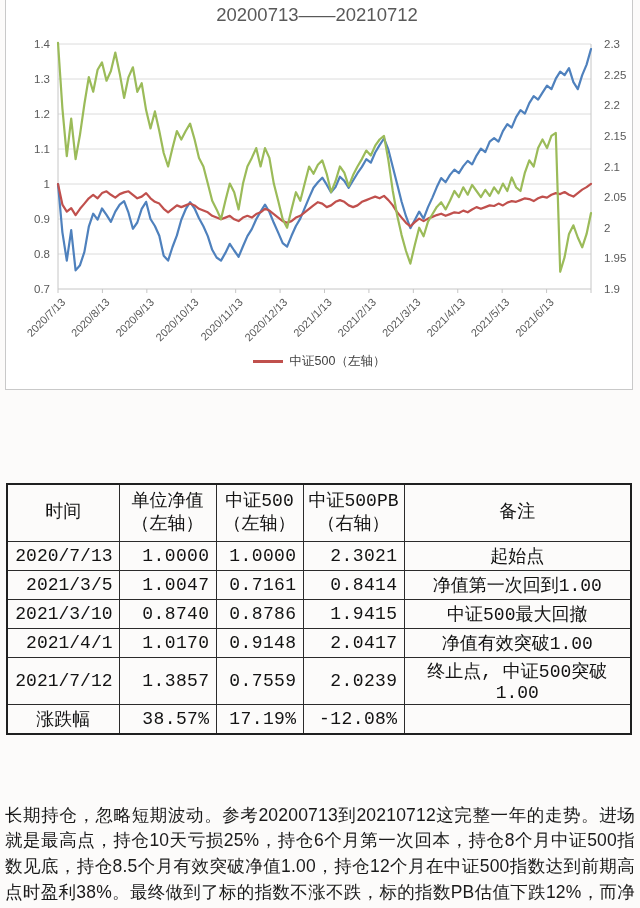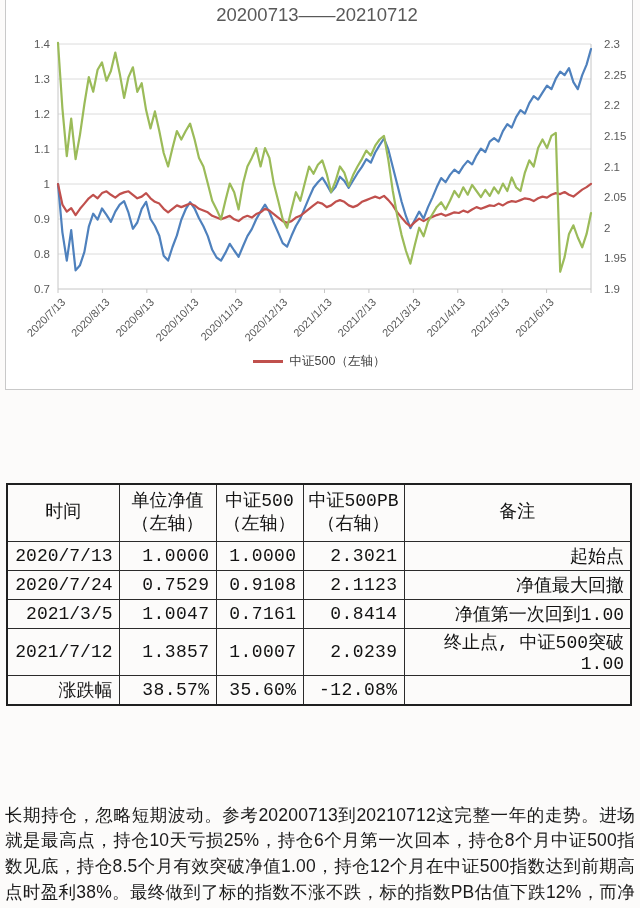--- a/index.html
+++ b/index.html
@@ -27,21 +27,21 @@
     font-family:Liberation Mono, monospace;
     font-size:18px;color:#121212;border:2px solid #1f1f1f;
   }
   table.grid th,table.grid td{border:1px solid #2b2b2b;overflow:hidden;}
   table.grid th{
     font-weight:normal;text-align:center;height:52px;
     white-space:pre-line;line-height:1.3;padding:2px 4px;
   }
   table.grid td{height:26px;padding:1px 6px;}
   td.al-r{text-align:right;}
-  td.al-l{text-align:right;margin-top:24px;}
+  td.al-l{text-align:center;margin-top:24px;}
   td.num{letter-spacing:.4px;}
   
   .commentary{
     position:absolute;left:5px;top:785px;width:630px;
     font-size:17.5px;line-height:25.8px;color:#1a1a1a;
     text-align:justify;letter-spacing:.2px;
   }
 </style>
 </head>
 <body>
@@ -142,44 +142,51 @@
     </thead>
     <tbody id="tbody">
         <tr>
           <td class="al-r">2020/7/13</td>
           <td class="al-r num">1.0000</td>
           <td class="al-r num">1.0000</td>
           <td class="al-r num">2.3021</td>
           <td class="al-l">起始点</td>
         </tr>
         <tr>
-          <td class="al-r">2020/7/24</td>
-          <td class="al-r num">0.7529</td>
-          <td class="al-r num">0.9108</td>
-          <td class="al-r num">2.1123</td>
-          <td class="al-l">净值最大回撤</td>
-        </tr>
-        <tr>
           <td class="al-r">2021/3/5</td>
           <td class="al-r num">1.0047</td>
           <td class="al-r num">0.7161</td>
           <td class="al-r num">0.8414</td>
           <td class="al-l">净值第一次回到1.00</td>
         </tr>
         <tr>
+          <td class="al-r">2021/3/10</td>
+          <td class="al-r num">0.8740</td>
+          <td class="al-r num">0.8786</td>
+          <td class="al-r num">1.9415</td>
+          <td class="al-l">中证500最大回撤</td>
+        </tr>
+        <tr>
+          <td class="al-r">2021/4/1</td>
+          <td class="al-r num">1.0170</td>
+          <td class="al-r num">0.9148</td>
+          <td class="al-r num">2.0417</td>
+          <td class="al-l">净值有效突破1.00</td>
+        </tr>
+        <tr>
           <td class="al-r">2021/7/12</td>
           <td class="al-r num">1.3857</td>
-          <td class="al-r num">1.0007</td>
+          <td class="al-r num">0.7559</td>
           <td class="al-r num">2.0239</td>
           <td class="al-l">终止点, 中证500突破1.00</td>
         </tr>
         <tr>
           <td class="al-l">涨跌幅</td>
           <td class="al-r num">38.57%</td>
-          <td class="al-r num">35.60%</td>
+          <td class="al-r num">17.19%</td>
           <td class="al-r num">-12.08%</td>
           <td class="al-l"></td>
         </tr>
       </tbody>
   </table>
 </div>
 
 <p class="commentary">长期持仓，忽略短期波动。参考20200713到20210712这完整一年的走势。进场就是最高点，持仓10天亏损25%，持仓6个月第一次回本，持仓8个月中证500指数见底，持仓8.5个月有效突破净值1.00，持仓12个月在中证500指数达到前期高点时盈利38%。最终做到了标的指数不涨不跌，标的指数PB估值下跌12%，而净值上涨38%。过程曲折，前途光明，但夏普不高。</p>
 
 </body></html>

